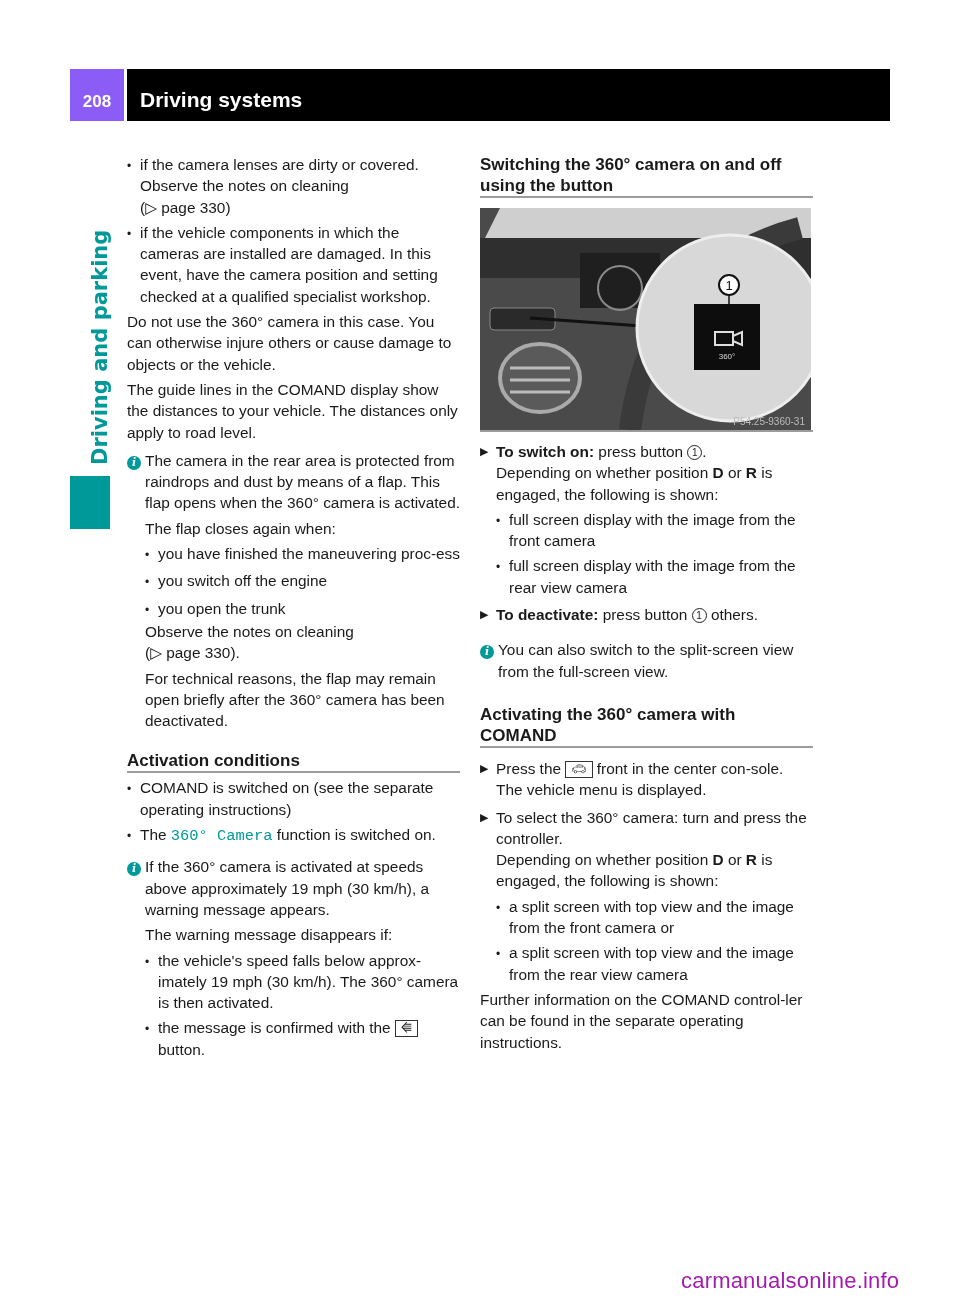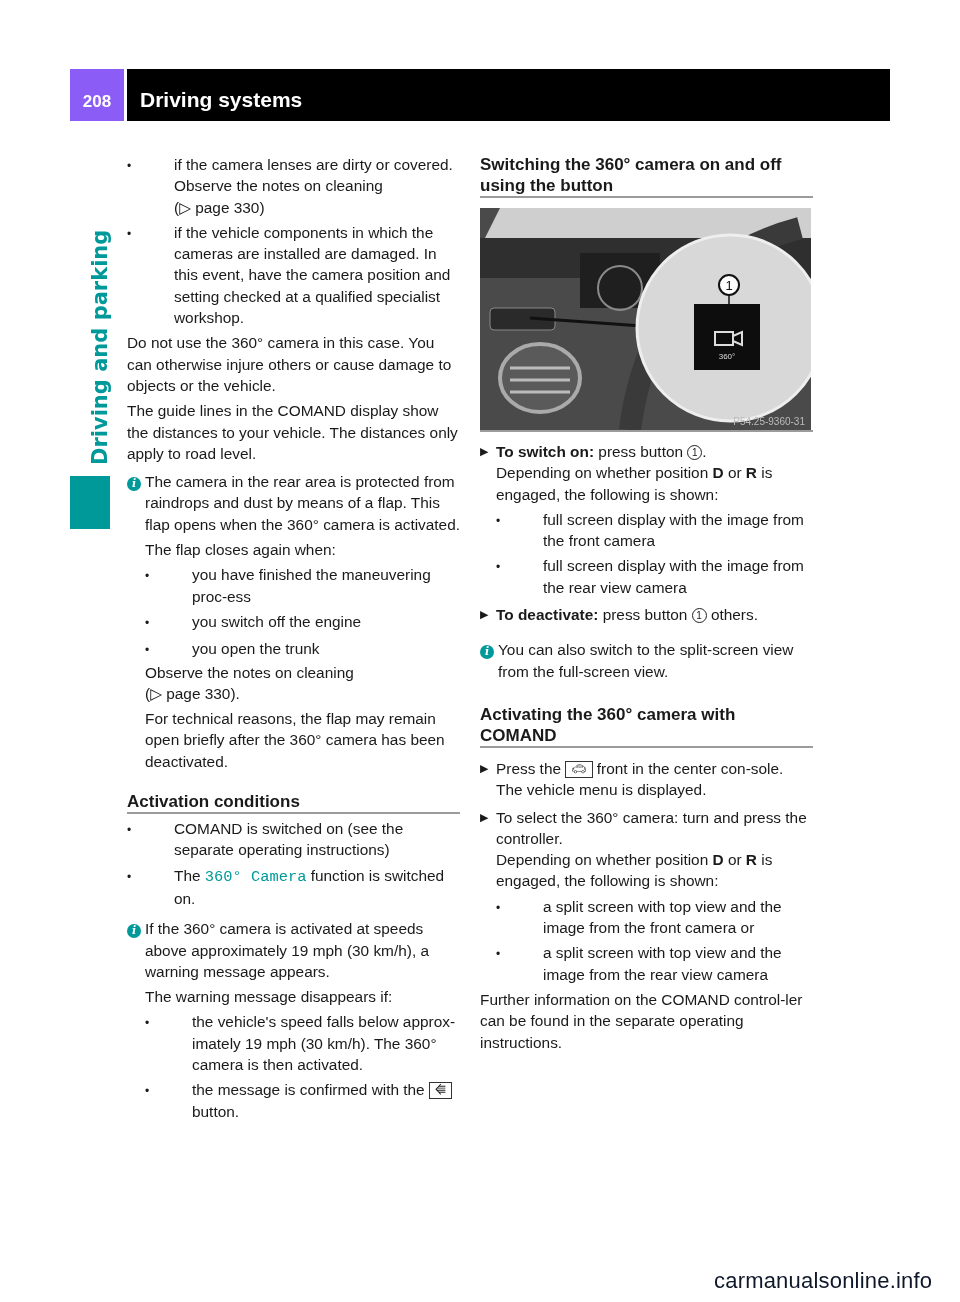--- a/index.html
+++ b/index.html
@@ -12,36 +12,36 @@
   .hdr .title { position:absolute; left:57px; top:0; right:0; height:52px; background:#000000; color:#fff;
                 font-weight:bold; font-size:21px; padding-left:13px; box-sizing:border-box; padding-top:19px; }
   .side { position:absolute; left:82px; top:130px; width:30px; height:335px; }
   .side span { position:absolute; left:0; bottom:0; transform-origin:left bottom; transform:rotate(-90deg) translate(0, 30px);
                white-space:nowrap; color:#00999a; font-weight:bold; font-size:21px; font-family:"DejaVu Sans", sans-serif; }
   .side-block { position:absolute; left:70px; top:476px; width:40px; height:53px; background:#00999a; }
   .col { position:absolute; font-size:15.4px; line-height:21.3px; }
   .colL { left:127px; top:154px; width:333px; }
   .colR { left:480px; top:154px; width:333px; }
   p { margin:0; }
-  .b { display:flex; margin-top:4px;gap:34px; }
+  .b { display:flex; margin-top:4px; }
   .b .dot { width:13px; flex:none; }
   .b .dot::before { content:"\2022"; font-size:12px; }
   .mt4 { margin-top:4px; }
   .info { display:flex; margin-top:7px; }
   .info .ic { width:18px; flex:none; }
   .icircle { display:inline-block; width:14px; height:14px; border-radius:50%; background:#00999a; color:#fff;
              font-size:11px; font-weight:bold; text-align:center; line-height:14px; font-family:"DejaVu Serif", serif; font-style:italic; }
   h3 { margin:0; font-size:17px; font-weight:bold; line-height:21px; border-bottom:2px solid #9b9b9b; }
   .teal-mono { color:#00999a; font-family:"Liberation Mono", monospace; }
   .step { display:flex; margin-top:6px; }
   .step .tri { width:16px; flex:none; font-size:11px; }
   .circ { display:inline-block; width:13px; height:13px; border:1px solid #222; border-radius:50%; font-size:10px; line-height:13px; text-align:center; vertical-align:1px; }
   .keybox { display:inline-block; border:1px solid #333; padding:0 5px; font-size:12px; line-height:15px; vertical-align:1px; }
   .photo { position:absolute; left:480px; top:208px; width:331px; height:222px; background:#3a3a3a; overflow:hidden; }
-  .wm { position:absolute; left:681px; top:1268px; font-size:22px; color:#0f172a; letter-spacing:0.2px;margin-left:33px; }
+  .wm { position:absolute; left:681px; top:1268px; font-size:22px; color:#a21caf; letter-spacing:0.2px; }
 </style>
 </head>
 <body>
 
 <div class="hdr">
   <div class="pnum">208</div>
   <div class="sep"></div>
   <div class="title">Driving systems</div>
 </div>
 

